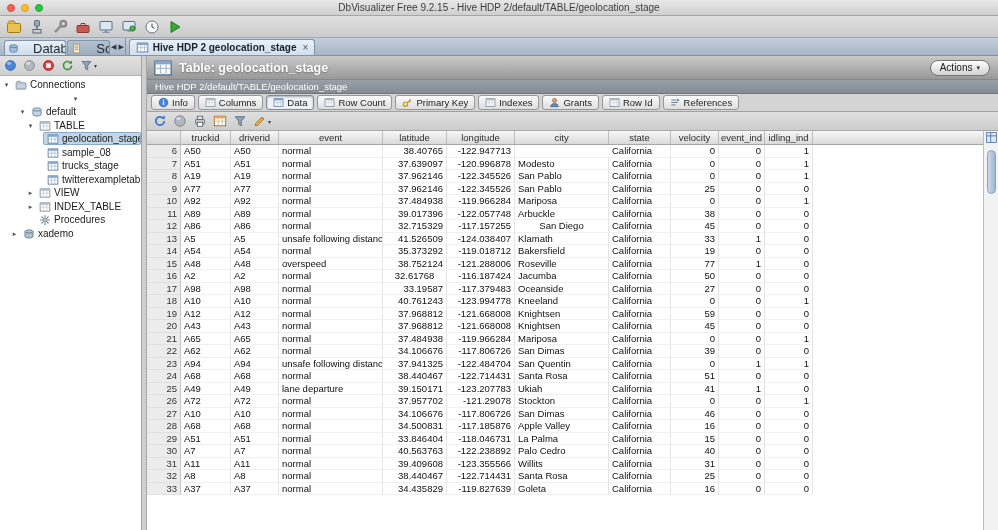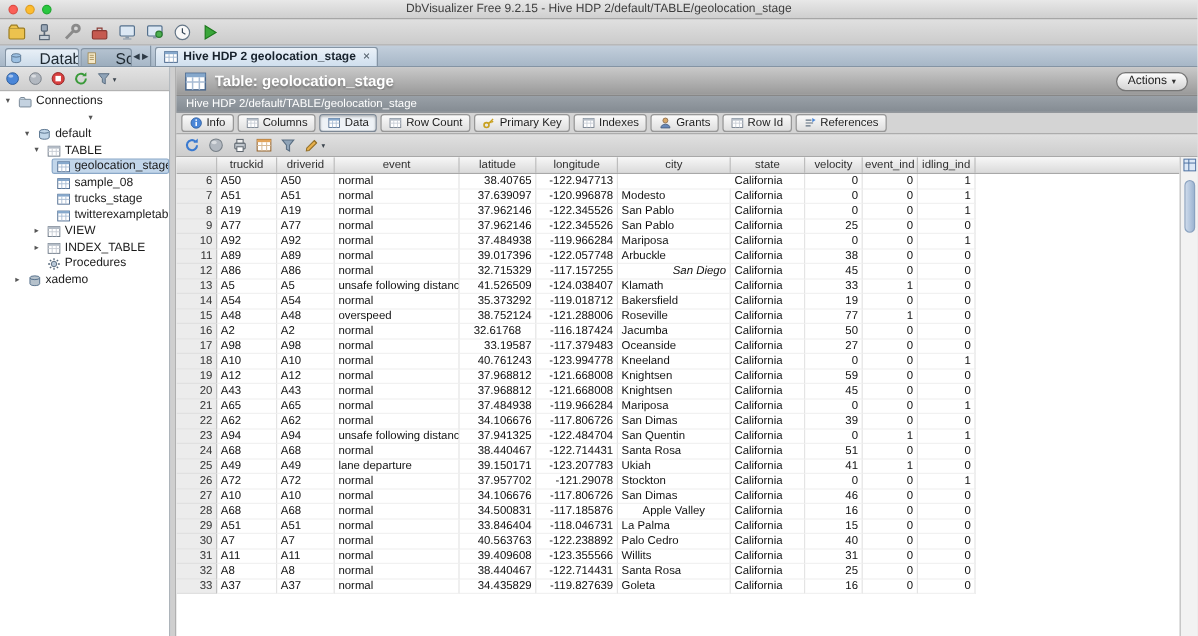--- a/index.html
+++ b/index.html
@@ -713,21 +713,21 @@
                 <div class="gc" style="width: 48px; text-align: right;">0</div>
                 <div class="gc fillc"></div>
               </div>
               <div class="gr">
                 <div class="gc num" style="width: 34px;">12</div>
                 <div class="gc" style="width: 50px; text-align: left;">A86</div>
                 <div class="gc" style="width: 48px; text-align: left;">A86</div>
                 <div class="gc" style="width: 104px; text-align: left;">normal</div>
                 <div class="gc" style="width: 64px; text-align: right;">32.715329</div>
                 <div class="gc" style="width: 68px; text-align: right;">-117.157255</div>
-                <div class="gc" style="width: 94px; text-align: right; font-style: italic;">San Diego</div>
+                <div class="gc" style="width: 94px; text-align: center;">San Diego</div>
                 <div class="gc" style="width: 62px; text-align: left;">California</div>
                 <div class="gc" style="width: 48px; text-align: right;">45</div>
                 <div class="gc" style="width: 46px; text-align: right;">0</div>
                 <div class="gc" style="width: 48px; text-align: right;">0</div>
                 <div class="gc fillc"></div>
               </div>
               <div class="gr">
                 <div class="gc num" style="width: 34px;">13</div>
                 <div class="gc" style="width: 50px; text-align: left;">A5</div>
                 <div class="gc" style="width: 48px; text-align: left;">A5</div>
@@ -937,21 +937,21 @@
                 <div class="gc" style="width: 48px; text-align: right;">0</div>
                 <div class="gc fillc"></div>
               </div>
               <div class="gr">
                 <div class="gc num" style="width: 34px;">28</div>
                 <div class="gc" style="width: 50px; text-align: left;">A68</div>
                 <div class="gc" style="width: 48px; text-align: left;">A68</div>
                 <div class="gc" style="width: 104px; text-align: left;">normal</div>
                 <div class="gc" style="width: 64px; text-align: right;">34.500831</div>
                 <div class="gc" style="width: 68px; text-align: right;">-117.185876</div>
-                <div class="gc" style="width: 94px; text-align: center;">Apple Valley</div>
+                <div class="gc" style="width: 94px; text-align: left;">Apple Valley</div>
                 <div class="gc" style="width: 62px; text-align: left;">California</div>
                 <div class="gc" style="width: 48px; text-align: right;">16</div>
                 <div class="gc" style="width: 46px; text-align: right;">0</div>
                 <div class="gc" style="width: 48px; text-align: right;">0</div>
                 <div class="gc fillc"></div>
               </div>
               <div class="gr">
                 <div class="gc num" style="width: 34px;">29</div>
                 <div class="gc" style="width: 50px; text-align: left;">A51</div>
                 <div class="gc" style="width: 48px; text-align: left;">A51</div>

